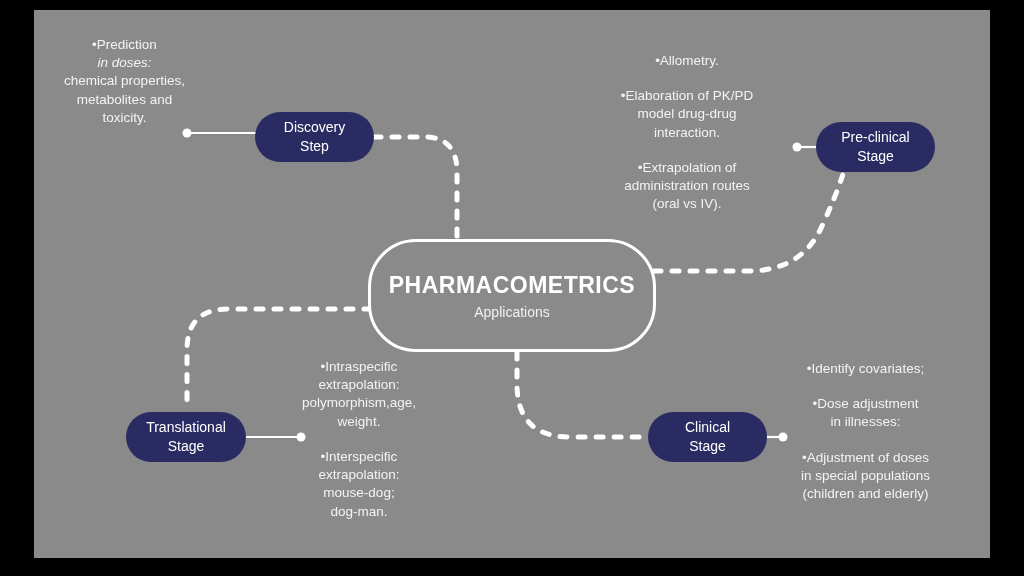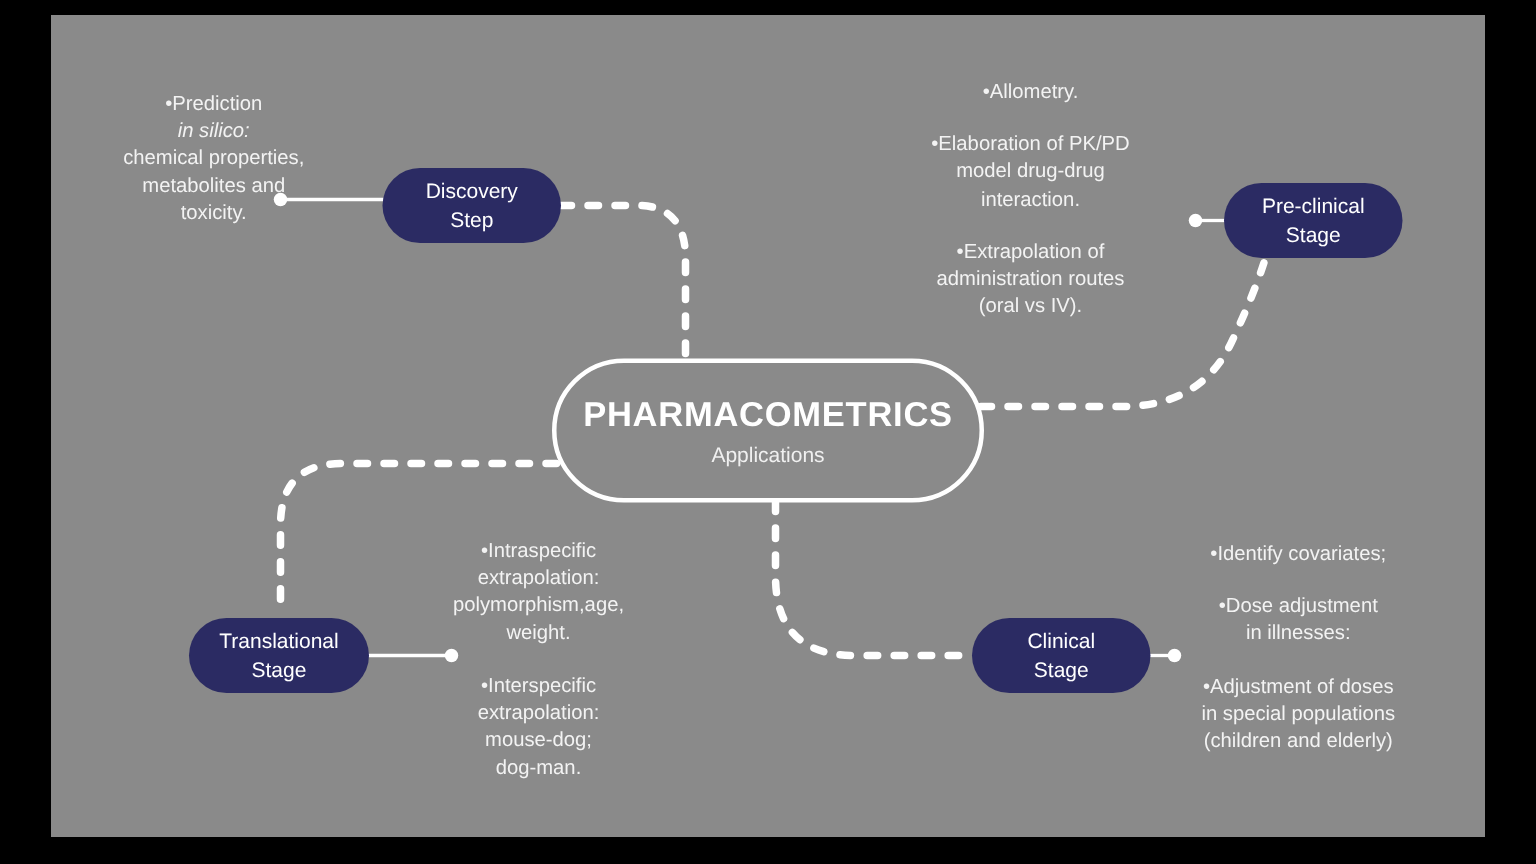--- a/index.html
+++ b/index.html
@@ -35,21 +35,21 @@
   }
   .leader {
     stroke: var(--color-line, #ffffff);
     stroke-width: 2.2;
   }
   .leader-dot { fill: var(--color-line, #ffffff); }
 
   .central {
     position: absolute;
     left: 368px; top: 239px;
-    width: 288px; height: 96px;
+    width: 288px; height: 113px;
     border: 3px solid var(--color-line, #ffffff);
     border-radius: 48px;
     background: var(--color-background, #8a8a8a);
     display: flex;
     flex-direction: column;
     align-items: center;
     justify-content: center;
     z-index: 2;
     color: #ffffff;
     text-align: center;
@@ -89,21 +89,21 @@
     z-index: 2;
     color: #f3f3f3;
     font-size: 13.5px;
     line-height: 1.35;
     text-align: center;
   }
   .notes .line { white-space: pre-line; }
   .notes .gap { margin-top: 17px; }
   .italic { font-style: italic; }
 
-  .notes-discovery     { left: 60px;  top: 36px;  width: 165px; margin-top: 24px; }
+  .notes-discovery     { left: 42px;  top: 36px;  width: 165px; }
   .notes-preclinical   { left: 598px; top: 52px;  width: 178px; text-align: center; }
   .notes-translational { left: 283px; top: 358px; width: 152px; }
   .notes-clinical      { left: 778px; top: 360px; width: 175px; }
 </style>
 </head>
 <body>
 
 <div class="frame">
   <div class="slide"></div>
 
@@ -144,21 +144,21 @@
     <span>Translational
 Stage</span>
   </div>
   <div class="pill pill-clinical">
     <span>Clinical
 Stage</span>
   </div>
 
   <div class="notes notes-discovery">
     <div class="line">•Prediction</div>
-    <div class="line italic">in silico:</div>
+    <div class="line italic">in doses:</div>
     <div class="line">chemical properties,
 metabolites and
 toxicity.</div>
   </div>
 
   <div class="notes notes-preclinical">
     <div class="line">•Allometry.</div>
     <div class="line gap">•Elaboration of PK/PD
 model drug-drug
 interaction.</div>

